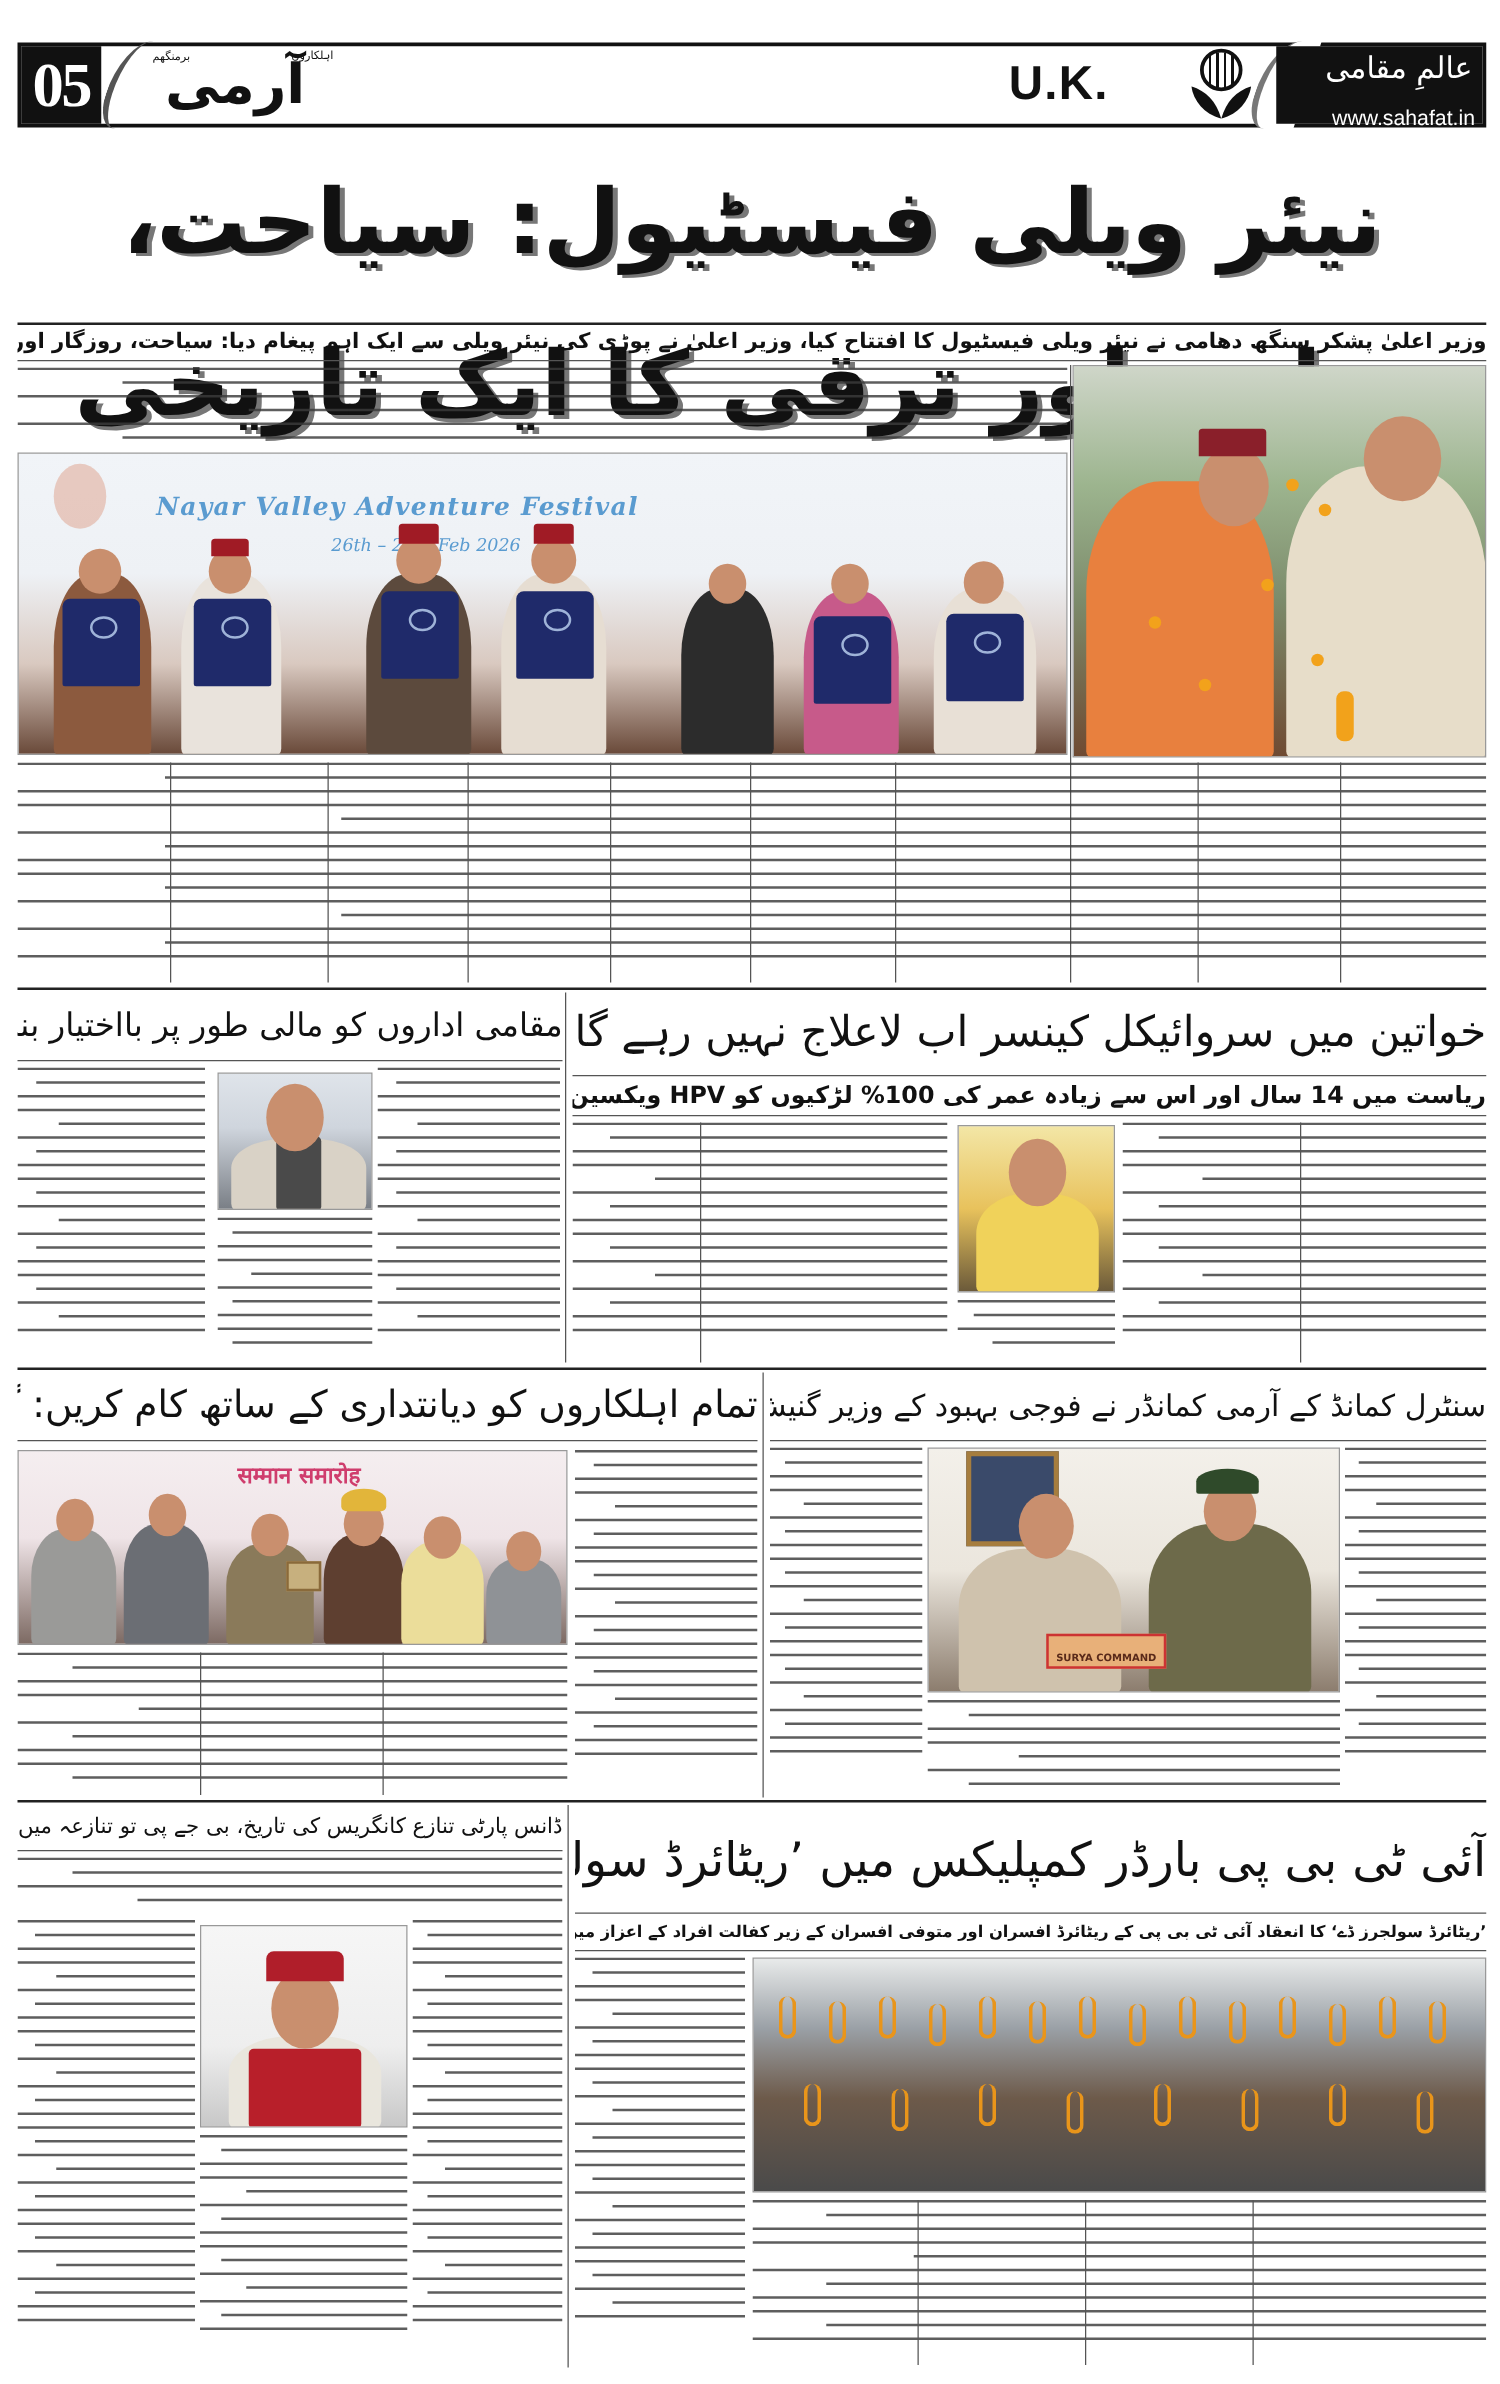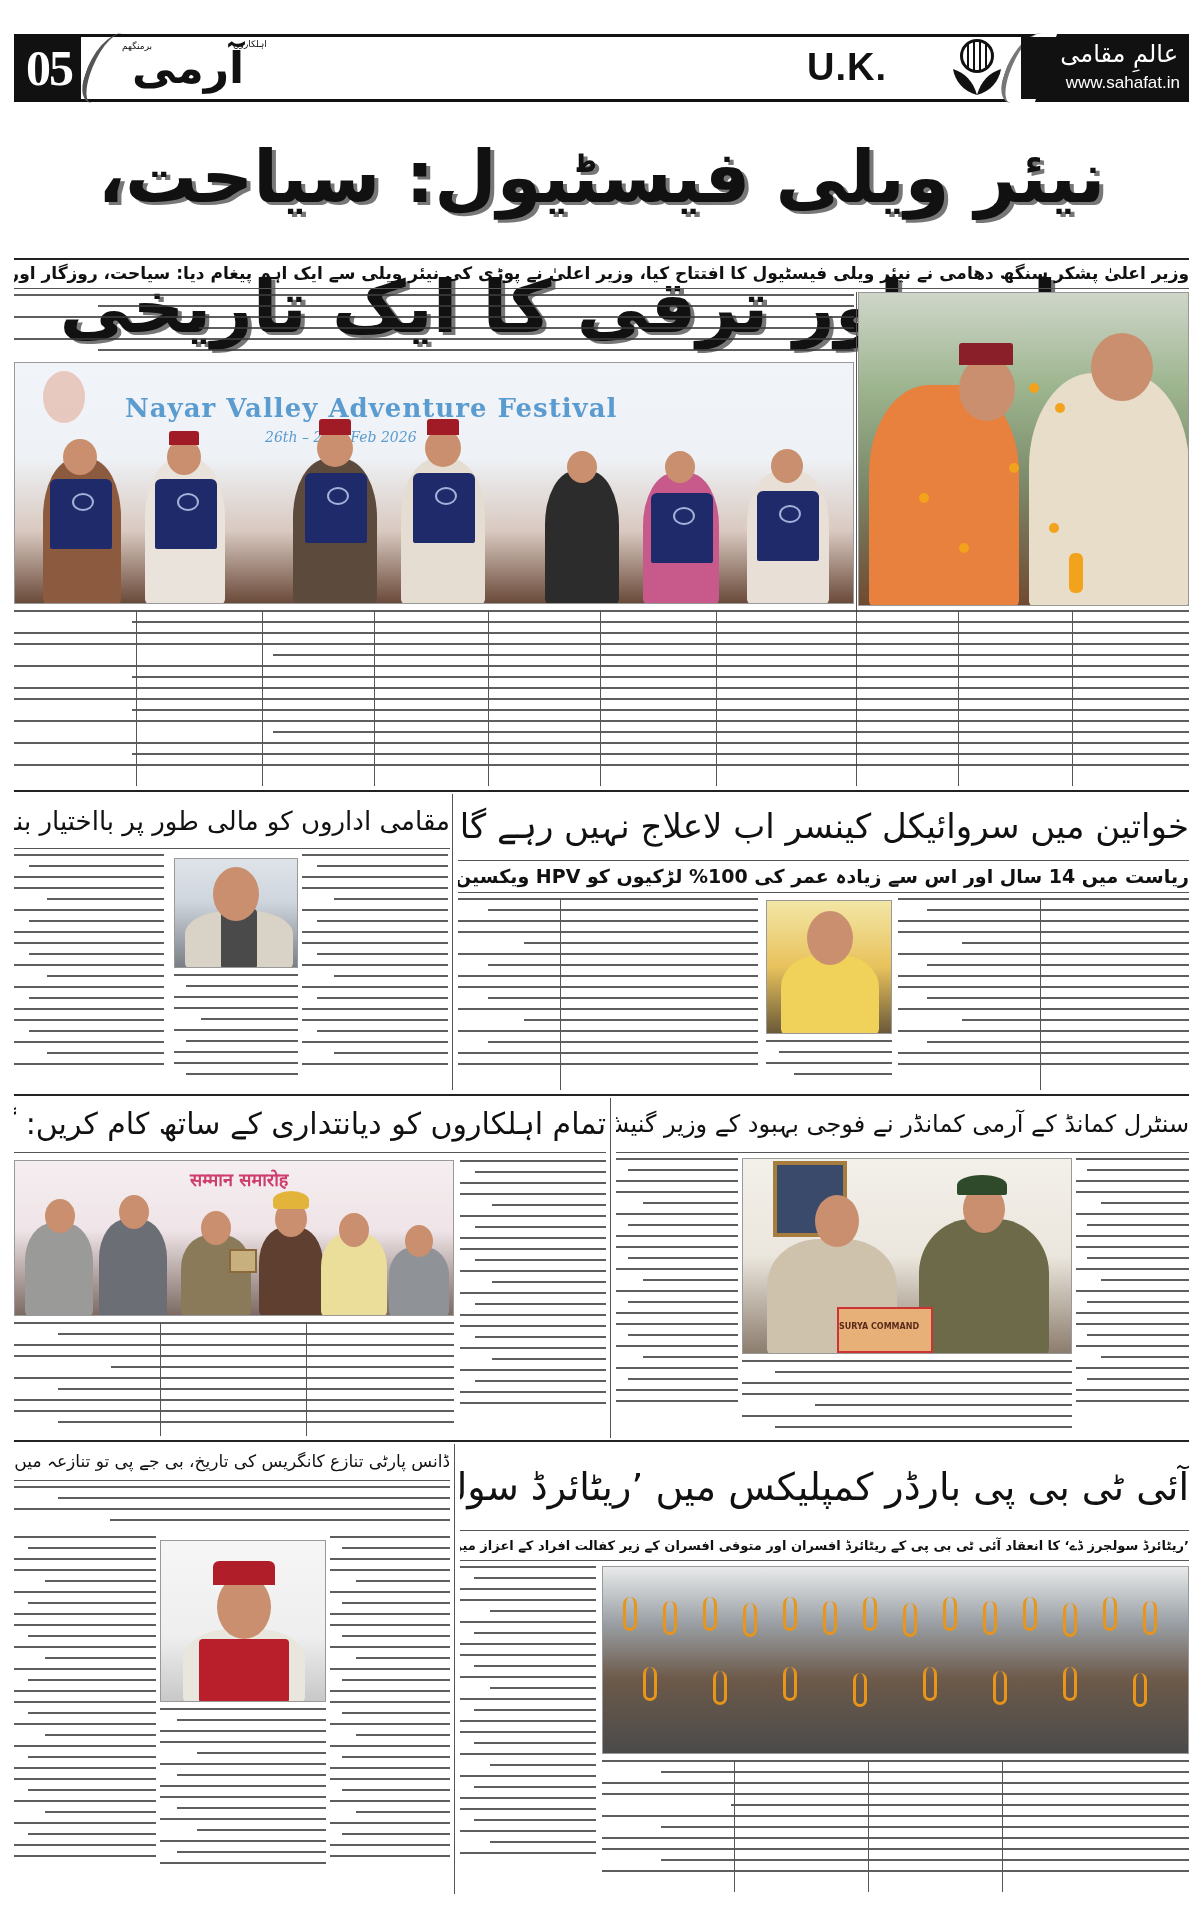--- a/index.html
+++ b/index.html
@@ -17,41 +17,41 @@
   .daily-name { font-family: "Liberation Sans", sans-serif; font-size: 19px; font-weight: bold; line-height: 20px; }
   .daily-name .daily { font-size: 8px; vertical-align: 6px; text-decoration: underline; }
   .daily-name .city { font-size: 10px; }
   .hijri { font-size: 8px; direction: rtl; text-align: left; padding-left: 12px; line-height: 12px; }
   .date-box { margin-left: 10px; margin-top: 2px; width: 164px; height: 16px; border: 1px solid #777; border-radius: 3px; font-family: "Liberation Sans", sans-serif; font-weight: bold; font-size: 12px; text-align: center; line-height: 14px; }
   .region { position: absolute; left: 790px; top: 6px; font-family: "Liberation Sans", sans-serif; font-weight: bold; font-size: 38px; letter-spacing: 1px; line-height: 48px; }
   .globe { position: absolute; left: 943px; top: 2px; width: 34px; height: 34px; border-radius: 50%; border: 3px solid #111; background: repeating-linear-gradient(90deg, #fff 0 4px, #111 4px 6px), #fff; }
   .globe-leaves { position: absolute; left: 936px; top: 32px; width: 48px; height: 26px; }
   .brand-black { position: absolute; right: 0; top: 0; width: 165px; height: 62px; background: #111; }
   .brand-urdu { position: absolute; right: 8px; top: 0; color: #fff; font-size: 24px; direction: rtl; line-height: 34px; }
-  .brand-url { position: absolute; right: 6px; top: 34px; color: #fff; font-family: "Liberation Sans", sans-serif; font-size: 17px; line-height: 24px; }
+  .brand-url { position: absolute; right: 6px; top: 46px; color: #fff; font-family: "Liberation Sans", sans-serif; font-size: 17px; line-height: 24px; }
   .swoosh-right { position: absolute; right: 140px; top: -4px; width: 40px; height: 70px; border-left: 5px solid #777; border-radius: 60% 0 0 40%; transform: skewX(-18deg); background: #fff; }
 
   
   .headline-main { position: absolute; left: 14px; top: 112px; width: 1175px; height: 130px; font-family: "DejaVu Sans", sans-serif; font-weight: bold; font-size: 72px; line-height: 130px; direction: rtl; text-align: center; text-shadow: 4px 3px 0 #777; letter-spacing: -1px; }
   .subhead { position: absolute; font-weight: bold; direction: rtl; text-align: center; white-space: nowrap; overflow: hidden; }
   .rule { position: absolute; height: 2px; background: #222; }
   .rule.thin { height: 1px; background: #555; }
   .vrule { position: absolute; width: 1px; background: #555; }
 
   
   .col { position: absolute; overflow: hidden; }
   .col .line { height: 2px; background: #3a3a3a; margin: 0 0 9px 0; opacity: .82; }
   .col .line.s { width: 78%; margin-left: 22%; }
   .col .line.m { width: 90%; margin-left: 10%; }
   .col .line.l { width: 100%; }
 
   
   .photo { position: absolute; overflow: hidden; border: 1px solid #999; }
   .photo-festival { background: linear-gradient(180deg, #f1f4f8 0%, #eef1f5 40%, #d9c9c0 70%, #6a4a3a 100%); }
-  .banner-title { position: absolute; left: 110px; top: 30px; font-family: "DejaVu Serif", serif; font-weight: bold; font-size: 26px; color: #5a9bd0; white-space: nowrap; letter-spacing: 1px; }
+  .banner-title { position: absolute; left: 110px; top: 30px; font-family: "DejaVu Serif", serif; font-style: italic; font-weight: bold; font-size: 20px; color: #5a9bd0; white-space: nowrap; letter-spacing: 1px; }
   .banner-date { position: absolute; left: 250px; top: 66px; font-family: "DejaVu Serif", serif; font-style: italic; font-size: 14px; color: #5a9bd0; }
   .tshirt { position: absolute; width: 62px; height: 70px; background: #1f2a6a; border-radius: 6px 6px 2px 2px; }
   .tshirt::before { content: ""; position: absolute; left: 22px; top: 14px; width: 18px; height: 14px; border-radius: 50%; border: 2px solid #9fb3d8; }
   .person { position: absolute; border-radius: 40% 40% 6px 6px; }
   .head { position: absolute; border-radius: 50%; background: #c98f6e; }
   .cap { position: absolute; background: #a01b25; border-radius: 3px 3px 0 0; }
 
   .photo-cm { background: linear-gradient(180deg, #cfd6c9 0%, #9db58f 30%, #7c8b6b 60%, #6f4a32 100%); }
   .marigold { position: absolute; width: 10px; height: 10px; border-radius: 50%; background: #f2a21b; }
 
@@ -396,21 +396,21 @@
     <div class="line l"></div>
     <div class="line l"></div>
 </div>
 <div class="photo photo-army" style="left:742px; top:1158px; width:330px; height:196px;">
   <div class="frame" style="left:30px; top:2px; width:74px; height:76px;"></div>
   <div class="person" style="left:24px; top:80px; width:130px; height:116px; background:#cfc2ad;"></div>
   <div class="head" style="left:72px; top:36px; width:44px; height:52px;"></div>
   <div class="person" style="left:176px; top:60px; width:130px; height:136px; background:#6d6a4a;"></div>
   <div class="head" style="left:220px; top:26px; width:42px; height:48px;"></div>
   <div class="cap" style="left:214px; top:16px; width:50px; height:20px; background:#2f4a2a; border-radius:50% 50% 2px 2px;"></div>
-  <div style="position:absolute; left:94px; top:148px; width:96px; height:46px; background:#e8b079; border:2px solid #c33; font-size:8px; font-weight:bold; line-height:36px; color:#5a2a1a;">SURYA COMMAND</div>
+  <div style="position:absolute; left:94px; top:148px; width:96px; height:28px; background:#e8b079; border:2px solid #c33; font-size:8px; font-weight:bold; text-align:center; line-height:36px; color:#5a2a1a;">SURYA COMMAND</div>
 </div>
 <div class="col" style="left:742px; top:1360px; width:330px; height:76px;">
   <div class="line l"></div>
     <div class="line m"></div>
     <div class="line l"></div>
     <div class="line l"></div>
     <div class="line s"></div>
     <div class="line l"></div>
     <div class="line m"></div>
 </div>

